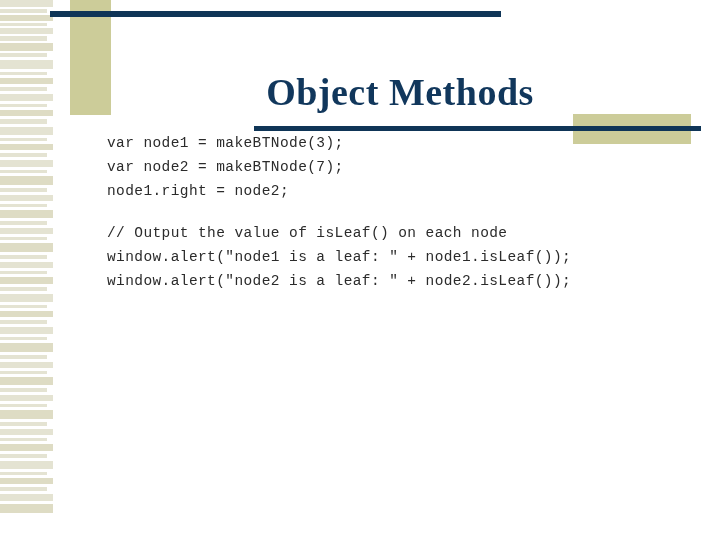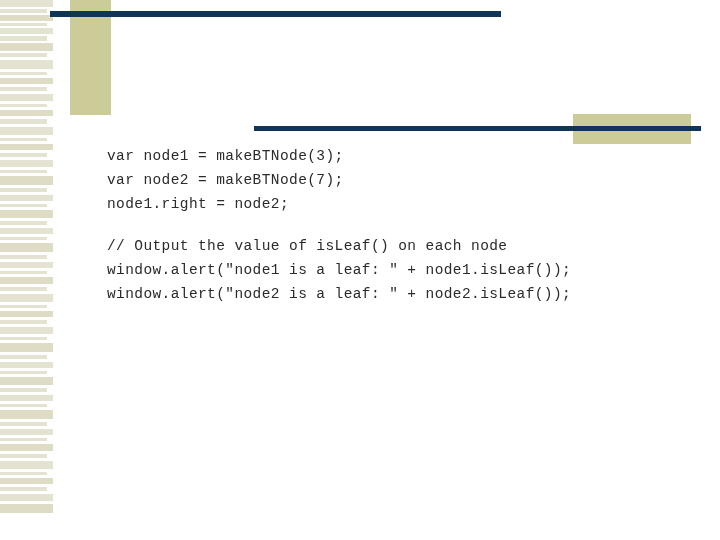--- a/index.html
+++ b/index.html
@@ -89,21 +89,21 @@
     line-height: 46px;
     color: #11375c;
     letter-spacing: 0.5px;
     white-space: nowrap;
   }
 
   
   #code-body {
     position: absolute;
     left: 107px;
-    top: 145px;
+    top: 132px;
     width: 580px;
     font-family: "Liberation Mono", "DejaVu Sans Mono", monospace;
     font-size: 14.5px;
     line-height: 23.8px;
     color: #2b2b2b;
     white-space: pre;
     letter-spacing: 0.4px;
   }
   .code-line {
     min-height: 23.8px;
@@ -185,16 +185,17 @@
     </div>
 
   <div id="khaki-block-left" class="khaki-block"></div>
 
   <div id="navy-rule-top" class="navy-rule"></div>
 
   <div id="khaki-block-right" class="khaki-block"></div>
 
   <div id="navy-rule-mid" class="navy-rule"></div>
 
+  <h1 id="page-title">Object Methods</h1>
 
   <div id="code-body"><div class="code-line">var node1 = makeBTNode(3);</div><div class="code-line">var node2 = makeBTNode(7);</div><div class="code-line">node1.right = node2;</div><div class="code-line blank">&nbsp;</div><div class="code-line">// Output the value of isLeaf() on each node</div><div class="code-line">window.alert("node1 is a leaf: " + node1.isLeaf());</div><div class="code-line">window.alert("node2 is a leaf: " + node2.isLeaf());</div></div>
 
 </div>
 
 </body></html>

